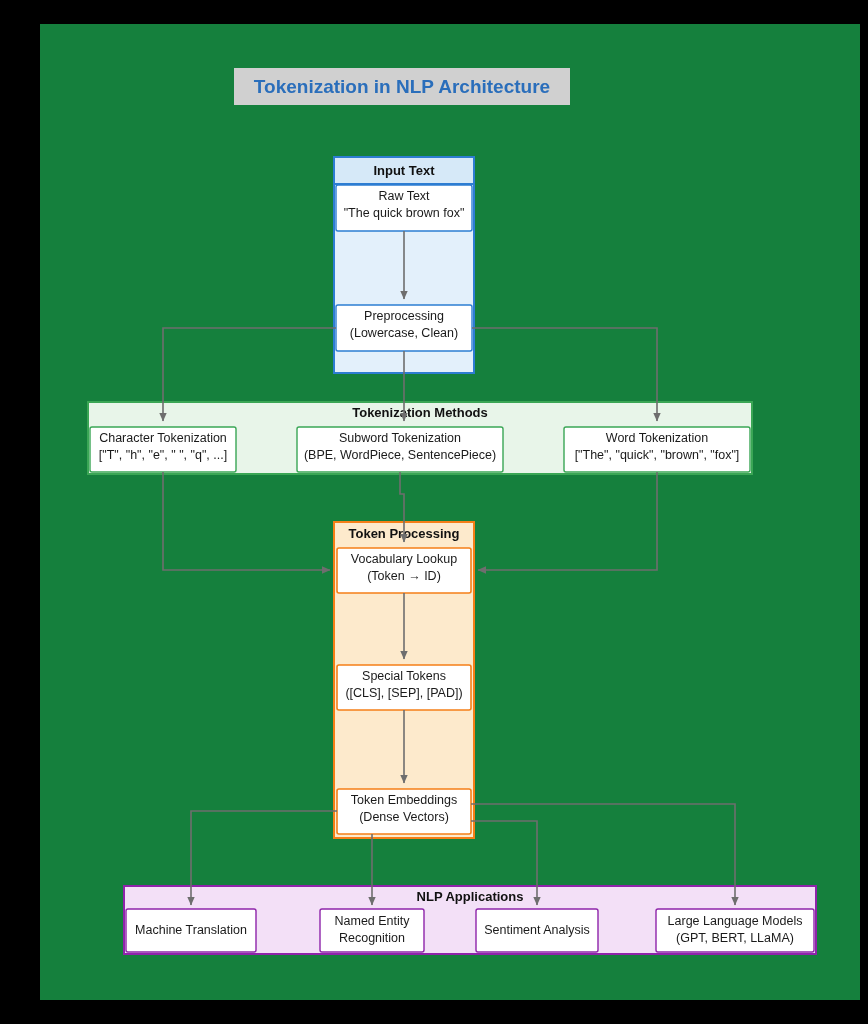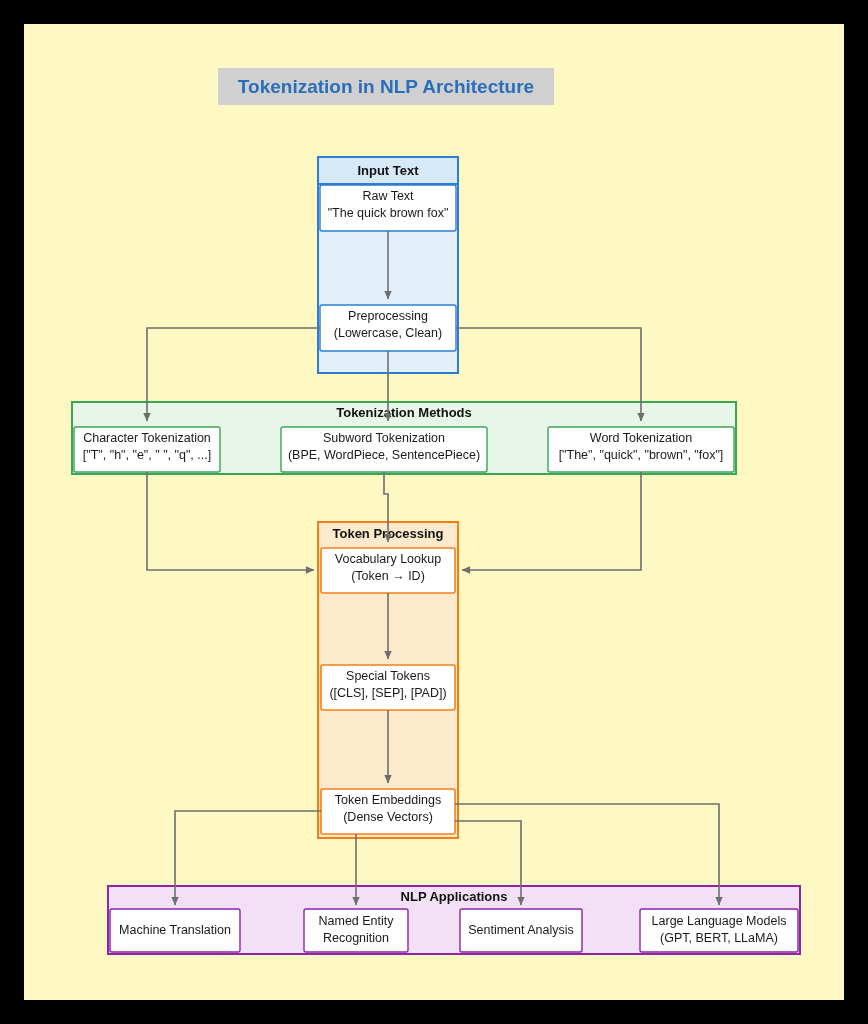--- a/index.html
+++ b/index.html
@@ -1,17 +1,17 @@
 <!DOCTYPE html>
 <html><head>
 <meta charset="utf-8">
 <style>
   html,body{margin:0;padding:0;background:#000;}
   body{width:868px;height:1024px;font-family:"Liberation Sans",sans-serif;overflow:hidden;}
-  #page{position:absolute;left:24px;top:24px;width:820px;height:976px;background:#fef9c3;text-decoration:underline;}
+  #page{position:absolute;left:40px;top:24px;width:820px;height:976px;background:#15803d;text-decoration:underline;}
   svg{display:block;}
   .nodelabel{font-family:"Liberation Sans",sans-serif;font-size:12.5px;fill:#1a1a1a;text-anchor:middle;dominant-baseline:middle;}
   .clusterlabel{font-family:"Liberation Sans",sans-serif;font-size:13px;font-weight:bold;fill:#111111;text-anchor:middle;dominant-baseline:middle;}
   .titletext{font-family:"Liberation Sans",sans-serif;font-size:19px;font-weight:bold;fill:#2a6ebb;text-anchor:middle;dominant-baseline:middle;}
   .edge{fill:none;stroke:#6e6e6e;stroke-width:1.6;}
 </style>
 </head>
 <body>
 
 <div id="page">

